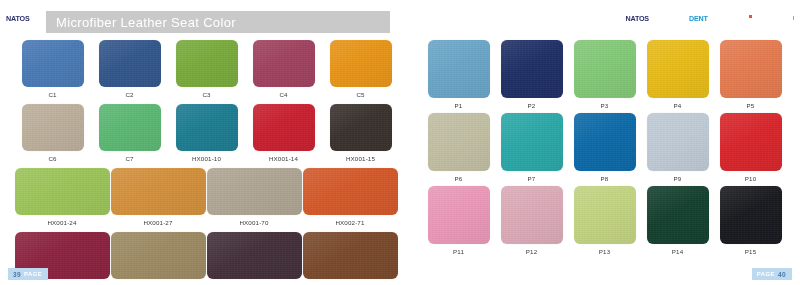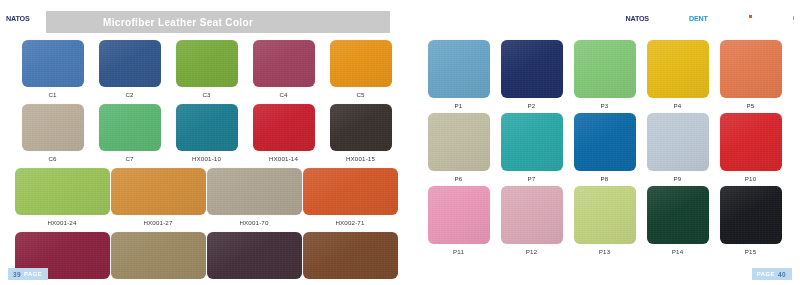--- a/index.html
+++ b/index.html
@@ -44,25 +44,24 @@
     justify-content: flex-start;
   }
   .page-right .header {
     left: 18px;
     right: 46px;
     padding-right: 10px;
     justify-content: flex-end;
   }
   .header-title {
     color: #ffffff;
-    font-size: 10px;
-    font-weight: bold;
+    font-size: 13px;
+    font-weight: normal;
     letter-spacing: 0.35px;
     white-space: nowrap;
-    margin-left: 47px;
   }
 
   
   .logo {
     position: absolute;
     top: 15px;
     display: flex;
     align-items: baseline;
     white-space: nowrap;
     line-height: 1;

